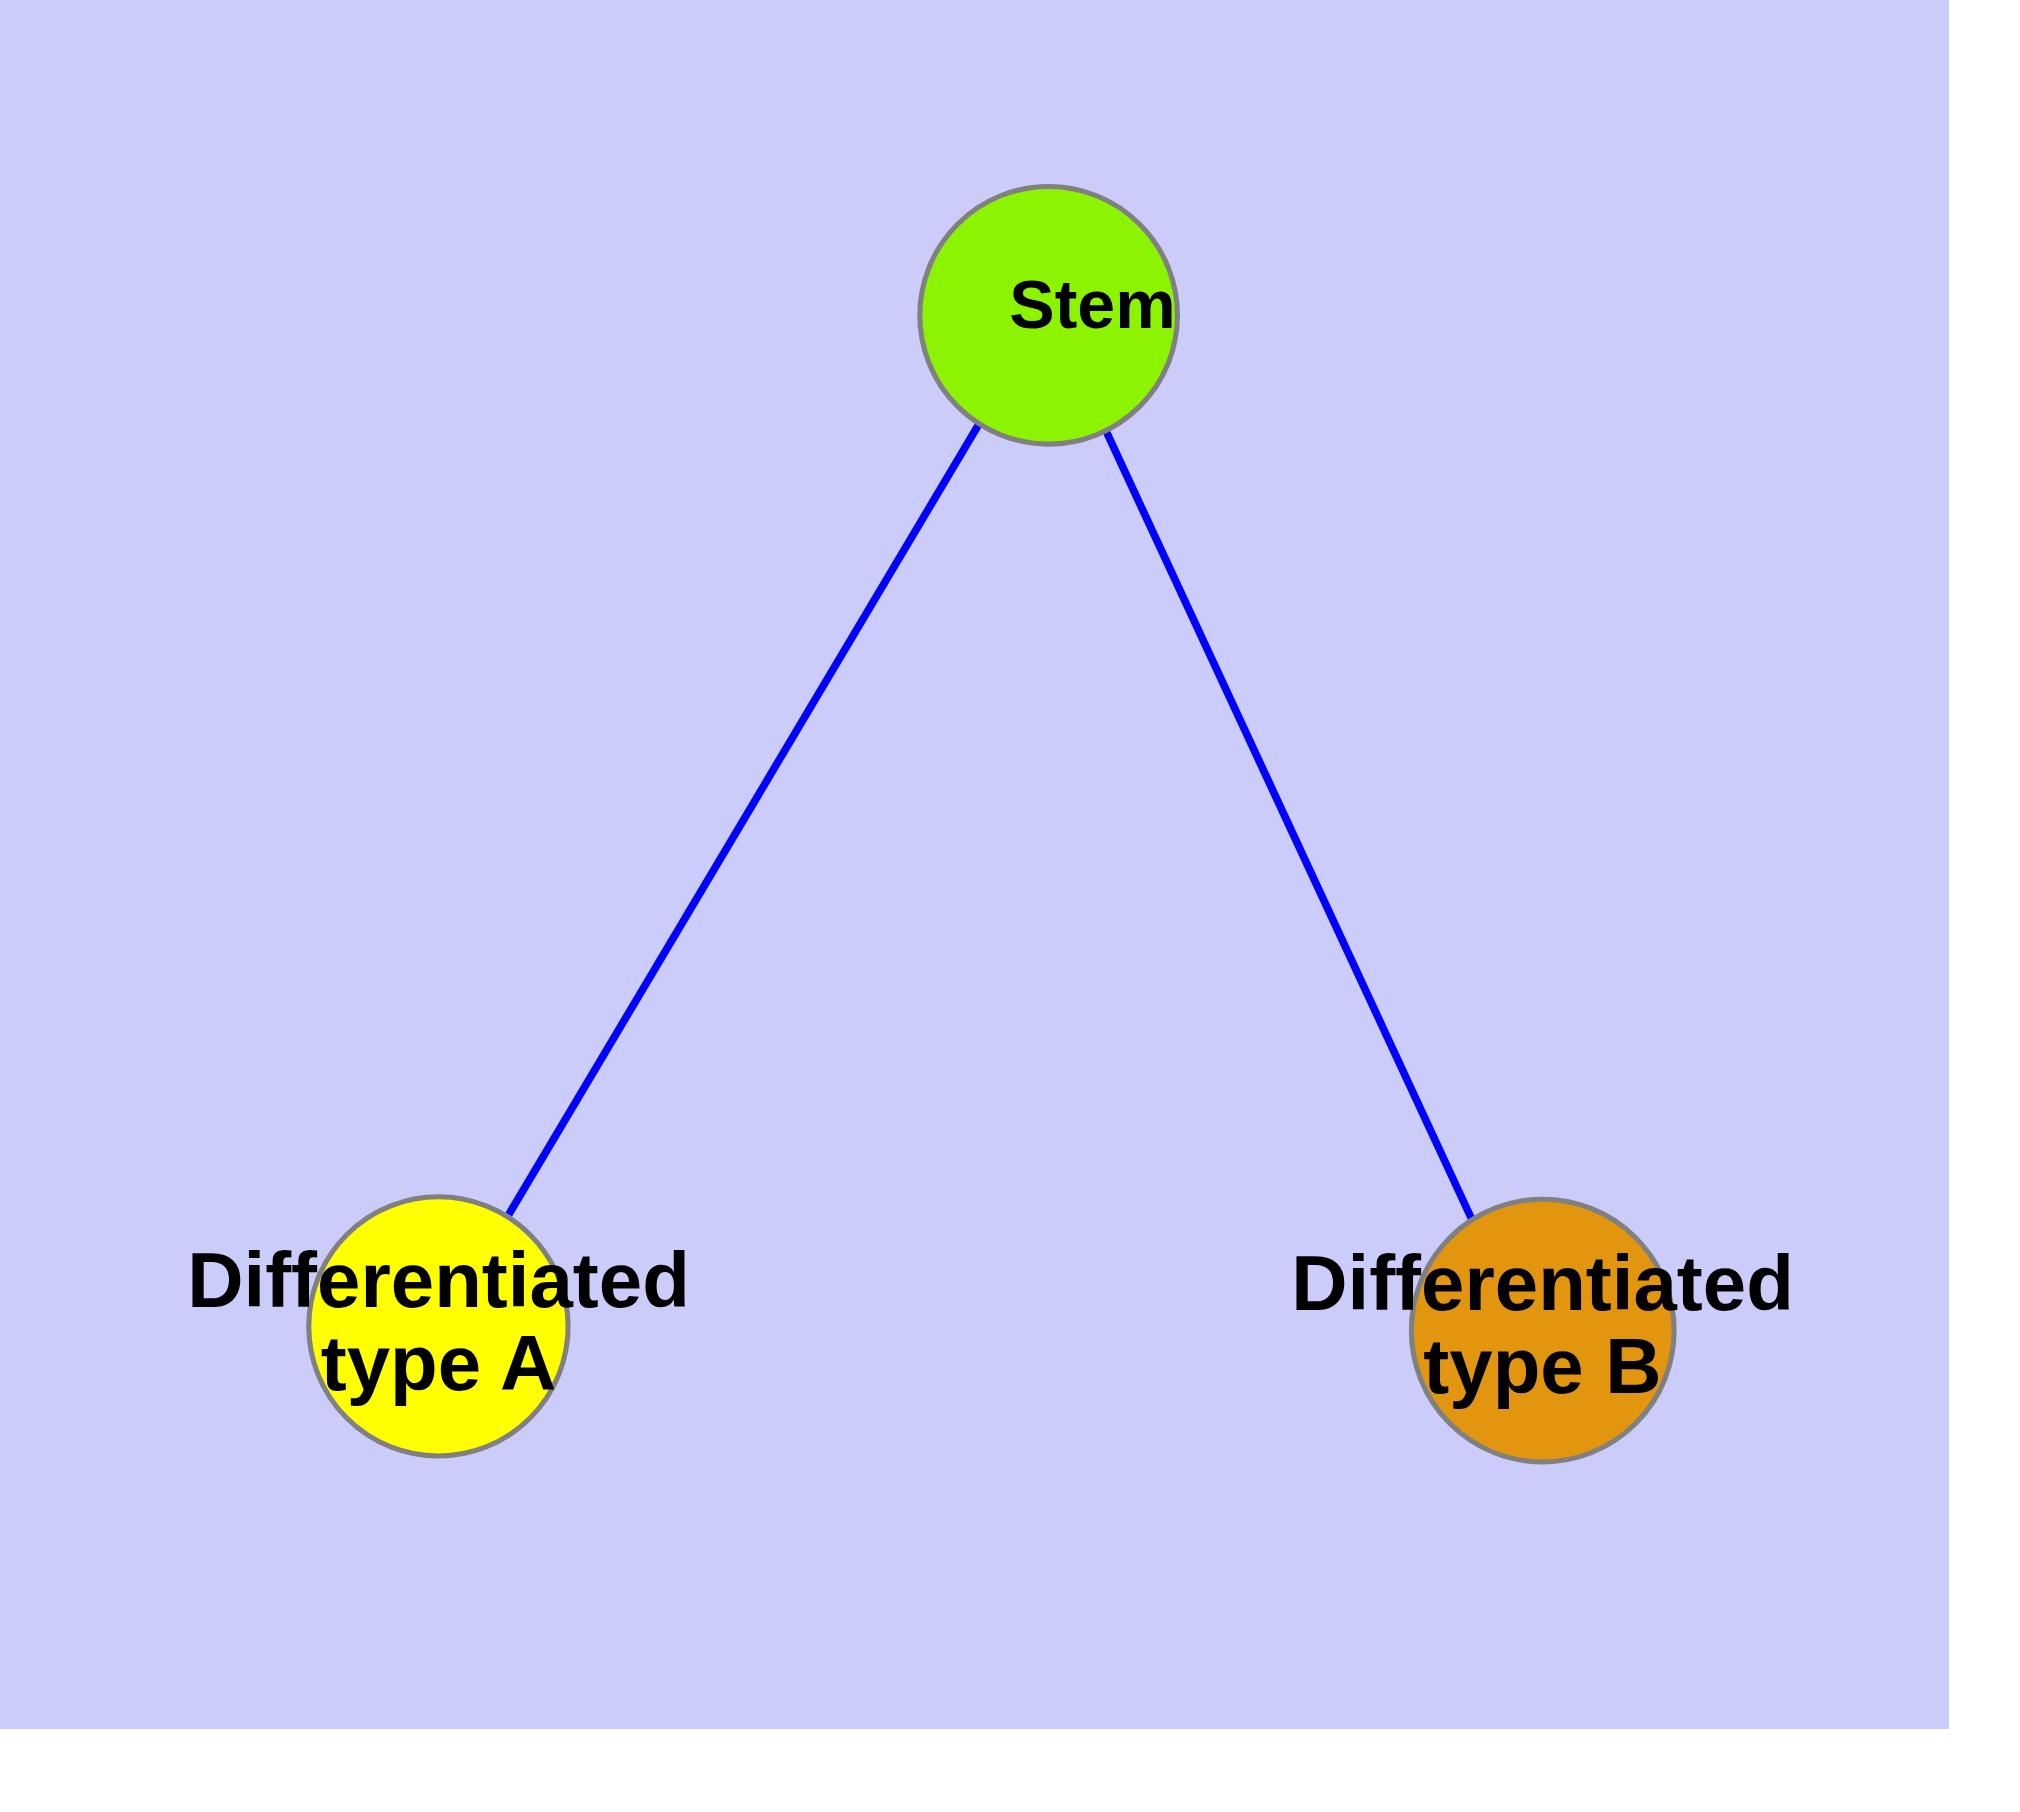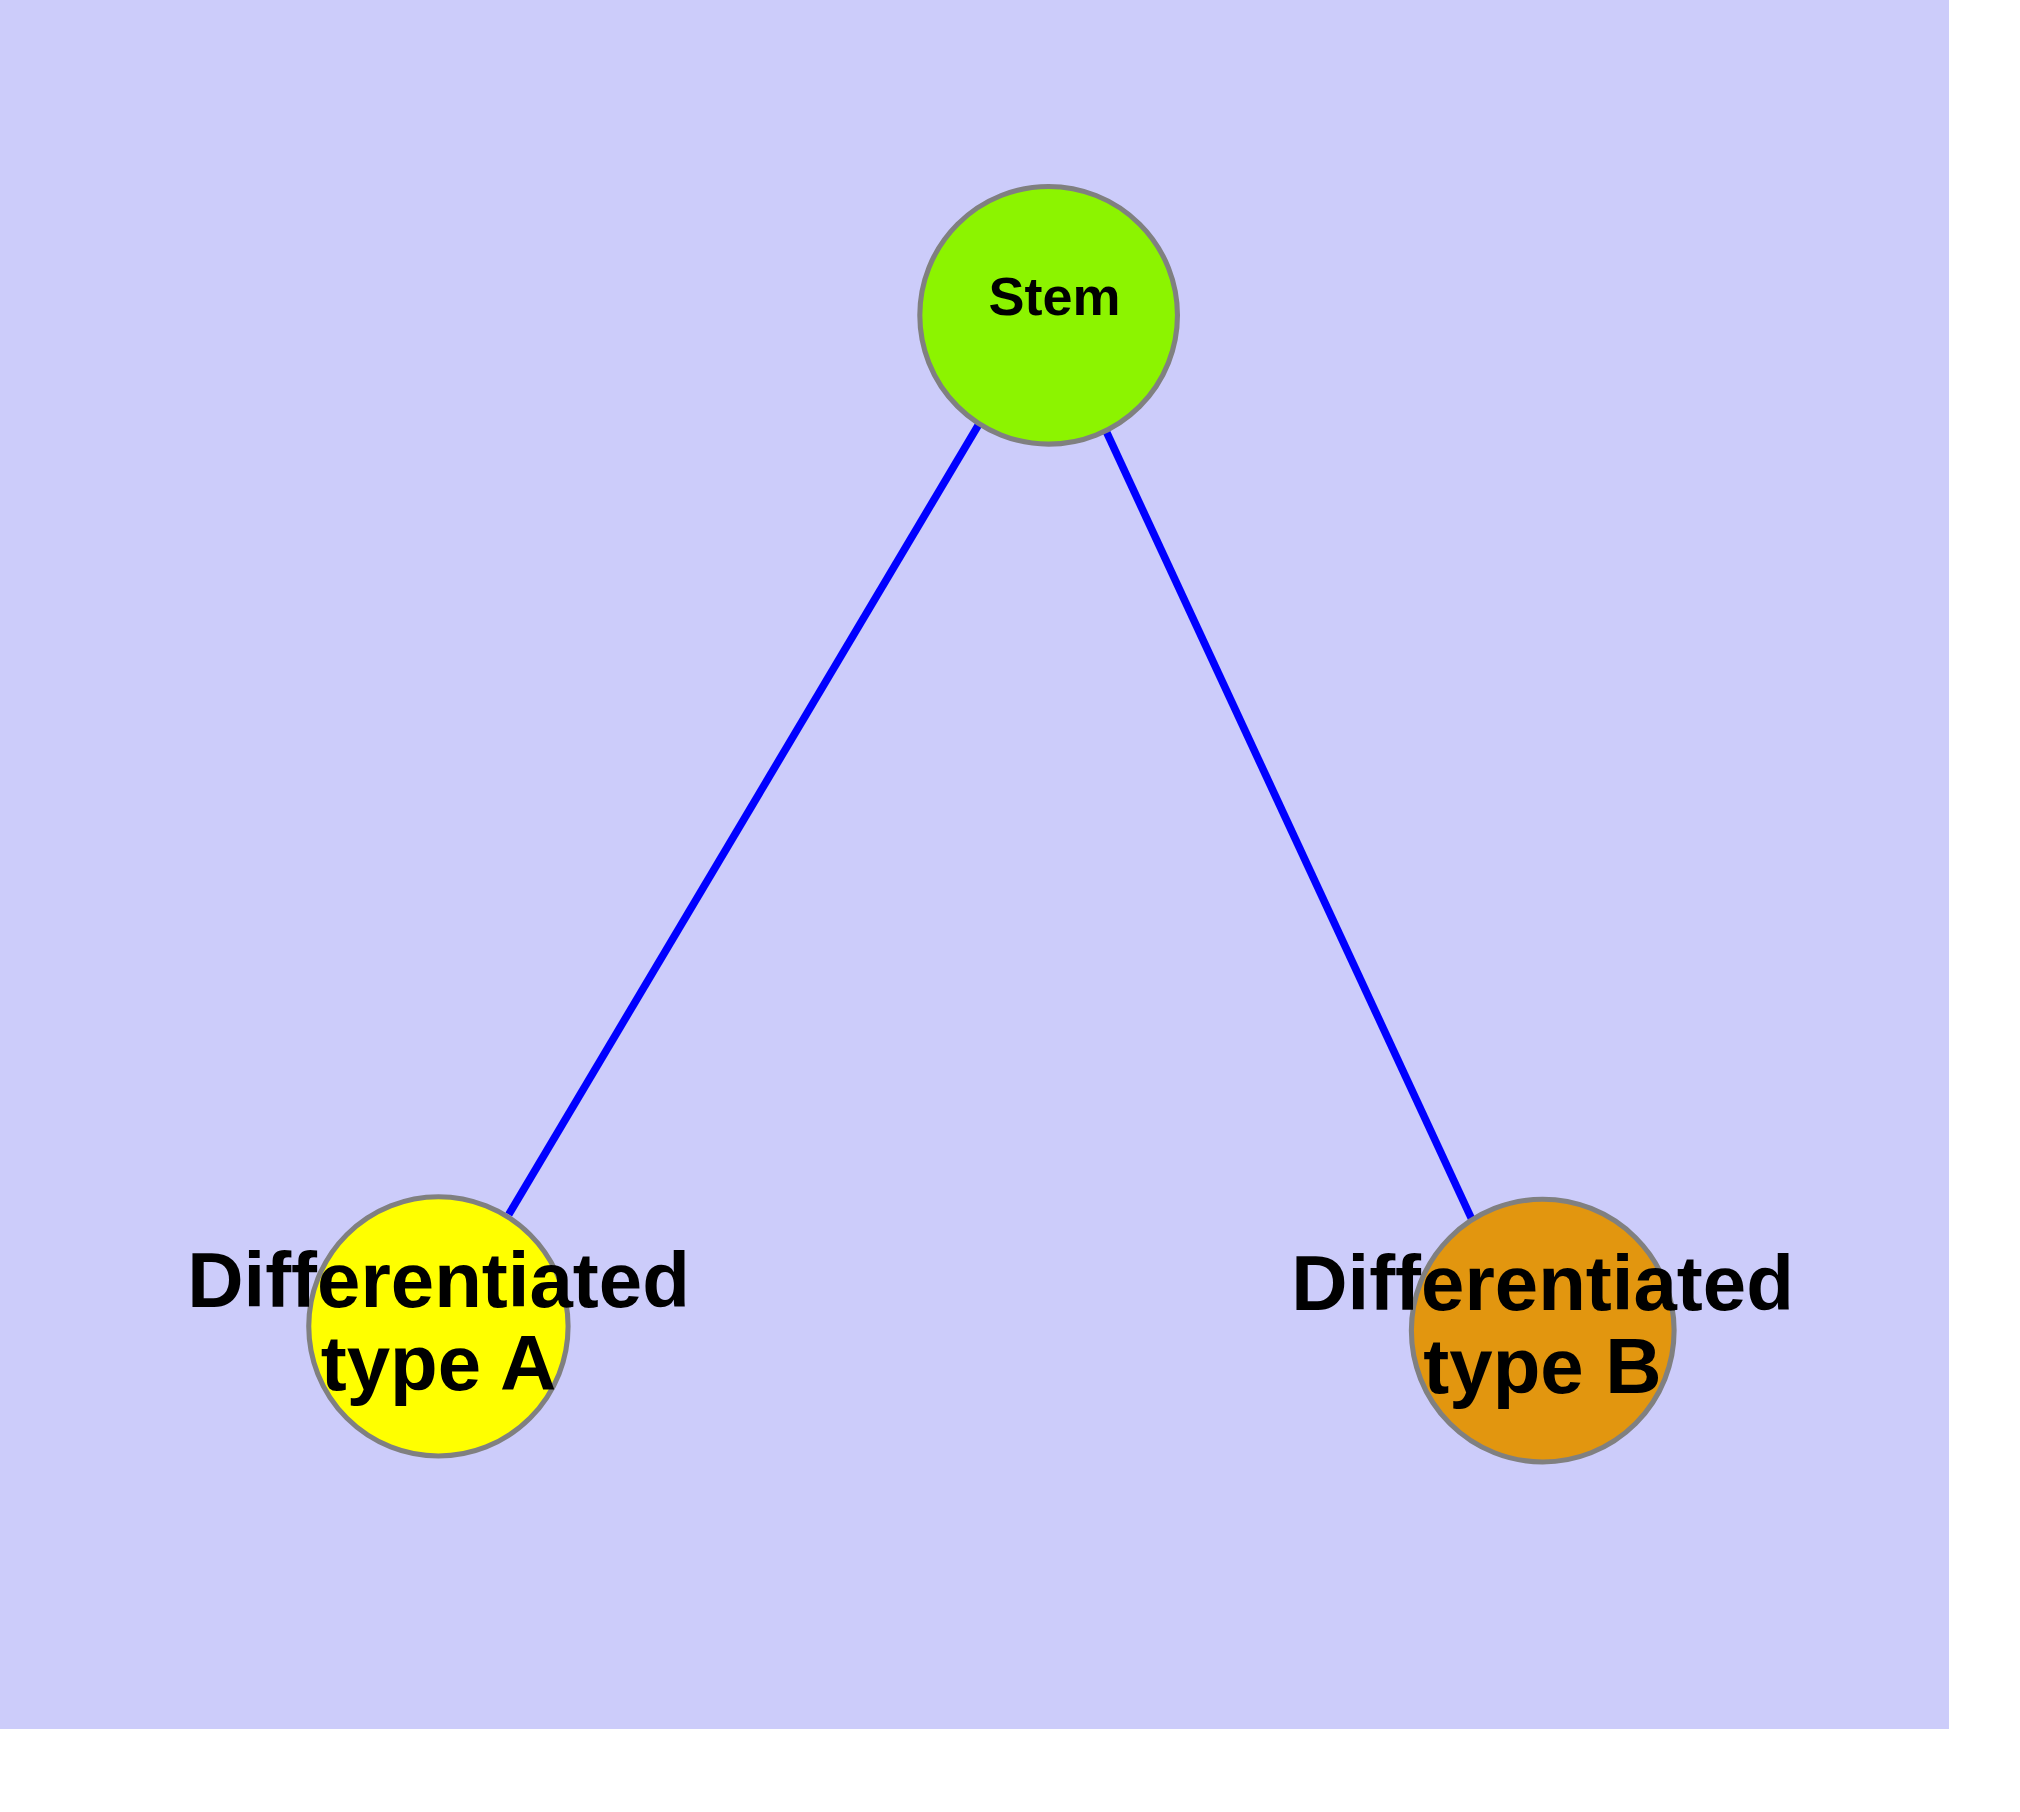--- a/index.html
+++ b/index.html
@@ -46,23 +46,23 @@
     position: absolute;
     text-align: center;
     color: #000000;
     font-weight: bold;
     line-height: 1.06;
     white-space: pre-line;
     pointer-events: none;
     font-family: "Liberation Sans", "DejaVu Sans", sans-serif;
   }
   #label-stem {
-    font-size: 54px;
+    font-size: 68px;
     width: 509px;
-    left: 800px;
+    left: 838px;
     top: 268px;
   }
   #label-diff-a {
     font-size: 78px;
     width: 763px;
     left: 57px;
     top: 1239px;
   }
   #label-diff-b {
     font-size: 78px;

